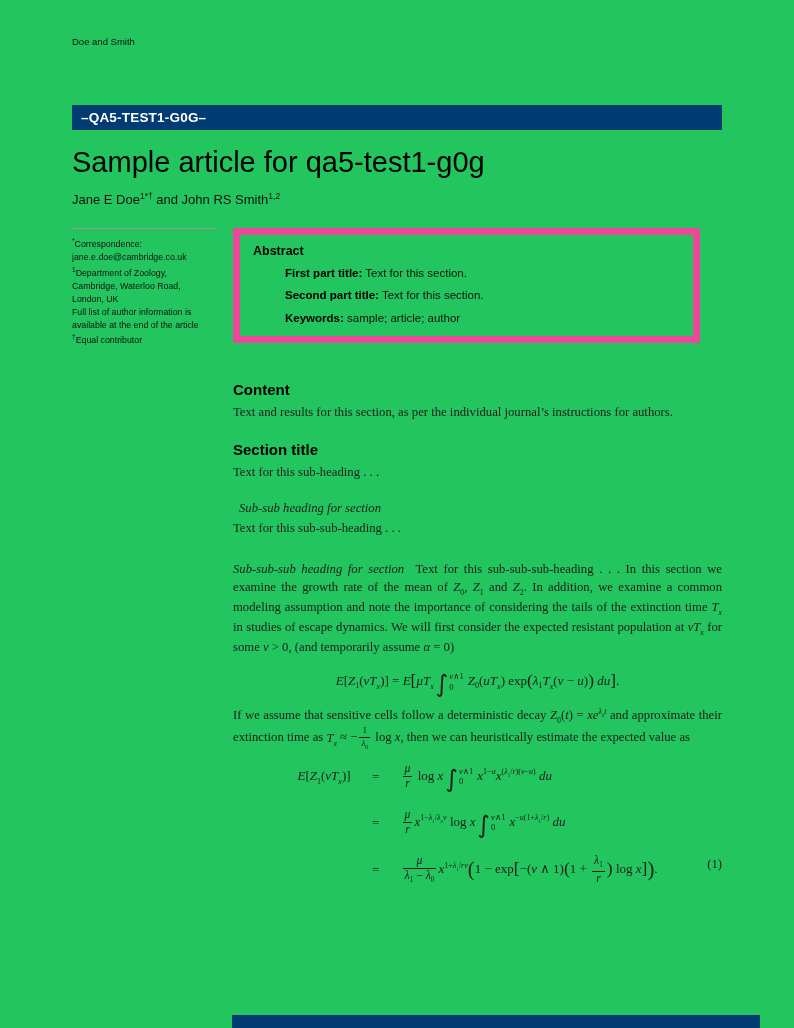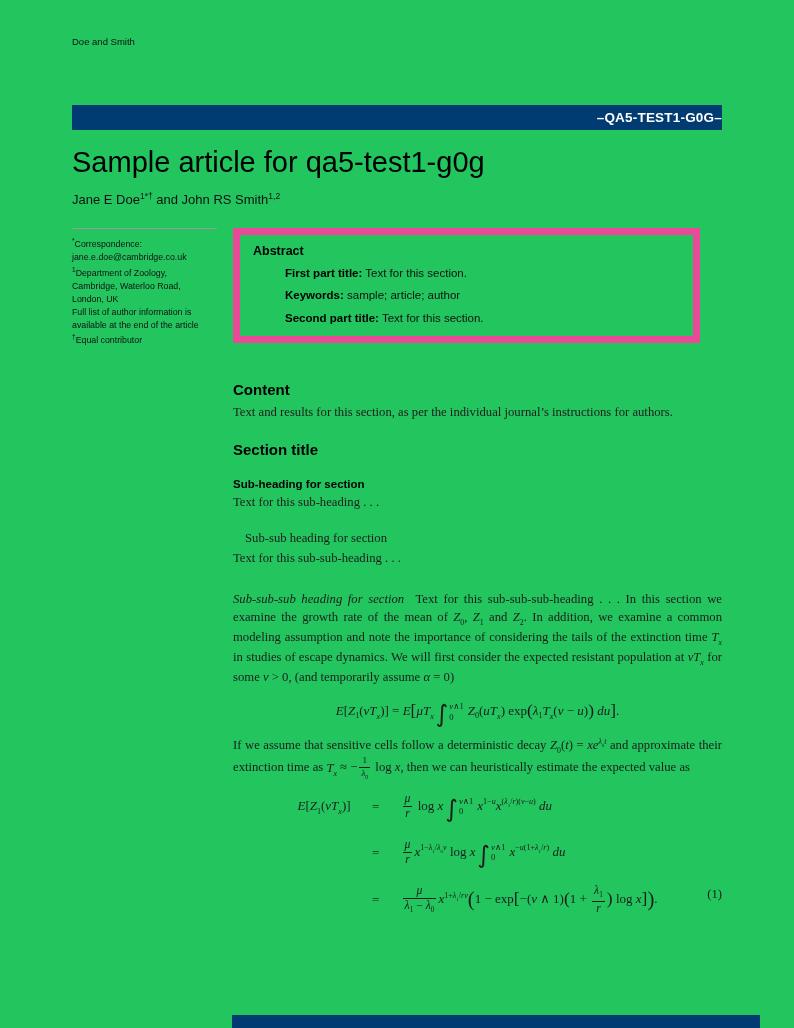--- a/index.html
+++ b/index.html
@@ -16,23 +16,22 @@
   .running-header{
     font-family:"Liberation Sans",sans-serif;
     font-size:9.5px;color:#111;
   }
   .banner{
     margin-top:58px;
     background:#003b71;color:#fff;
     height:25px;line-height:25px;
     font-family:"Liberation Sans",sans-serif;
     font-weight:700;font-size:13.5px;
-    box-sizing:border-box;
+    padding-left:9px;box-sizing:border-box;
     letter-spacing:.2px;
-    text-align:right;
   }
   .title{
     font-family:"Liberation Sans",sans-serif;
     font-weight:400;font-size:29px;color:#000;
     margin:16px 0 0 0;
   }
   .authors{
     font-family:"Liberation Sans",sans-serif;
     font-size:13px;margin-top:12px;color:#111;
   }
@@ -71,22 +70,22 @@
     font-weight:700;font-size:15px;color:#000;
     margin:0 0 5px 0;
   }
   .section-head.spaced{margin-top:20px;}
   .subheading{
     font-family:"Liberation Sans",sans-serif;
     font-weight:700;font-size:11.5px;color:#000;
     margin:20px 0 3px 0;
   }
   .subsubheading{
-    font-weight:400;font-size:12.7px;
-    margin:20px 0 3px 12px;color:#1c1c1c;
+    font-style:italic;font-weight:400;font-size:12.7px;
+    margin:20px 0 3px 6px;color:#1c1c1c;
   }
   .body-text{
     font-size:12.7px;line-height:1.45;
     margin:0;text-align:justify;
   }
   .runin{margin-top:22px;}
   .runin-head{font-style:italic;}
   .equation{
     text-align:center;font-size:13px;
     margin:14px 0 10px 0;
@@ -154,32 +153,31 @@
     <aside class="sidebar">
       <div class="sidebar-rule"></div>
       <div class="sidebar-text"><sup>*</sup>Correspondence:<br>jane.e.doe@cambridge.co.uk<br><sup>1</sup>Department of Zoology,<br>Cambridge, Waterloo Road,<br>London, UK<br>Full list of author information is<br>available at the end of the article<br><sup>†</sup>Equal contributor</div>
     </aside>
 
     <section class="content-col">
 
       <div class="abstract-box">
         <div class="abstract-heading">Abstract</div>
         <p class="abstract-item"><b>First part title:</b> <span>Text for this section.</span></p>
+        <p class="abstract-item"><b>Second part title:</b> <span>Text for this section.</span></p>
         <p class="abstract-item"><b>Keywords:</b> <span>sample; article; author</span></p>
-        <p class="abstract-item"><b>Second part title:</b> <span>Text for this section.</span></p>
       </div>
 
       <div class="main">
 
         <h2 class="section-head">Content</h2>
         <p class="body-text">Text and results for this section, as per the individual journal’s instructions for authors.</p>
 
         <h2 class="section-head spaced">Section title</h2>
 
-        <h3 class="subheading">Sub-heading for section</h3>
         <p class="body-text">Text for this sub-heading . . .</p>
 
         <h4 class="subsubheading">Sub-sub heading for section</h4>
         <p class="body-text">Text for this sub-sub-heading . . .</p>
 
         <p class="body-text runin"><i class="runin-head">Sub-sub-sub heading for section</i>&nbsp;&nbsp;<span>Text for this sub-sub-sub-heading . . . In this section we examine the growth rate of the mean of <i>Z</i><sub>0</sub>, <i>Z</i><sub>1</sub> and <i>Z</i><sub>2</sub>. In addition, we examine a common modeling assumption and note the importance of considering the tails of the extinction time <i>T<sub>x</sub></i> in studies of escape dynamics. We will first consider the expected resistant population at <i>vT<sub>x</sub></i> for some <i>v</i> &gt; 0, (and temporarily assume <i>α</i> = 0)</span></p>
 
         <div class="equation"><i>E</i>[<i>Z</i><sub>1</sub>(<i>vT<sub>x</sub></i>)] = <i>E</i><span class="bg">[</span><i>μT<sub>x</sub></i><span class="int">∫</span><span class="lim"><span class="hi"><i>v</i>∧1</span><span class="lo">0</span></span><i>Z</i><sub>0</sub>(<i>uT<sub>x</sub></i>) exp<span class="bg">(</span><i>λ</i><sub>1</sub><i>T<sub>x</sub></i>(<i>v</i> − <i>u</i>)<span class="bg">)</span> <i>du</i><span class="bg">]</span>.</div>
 
         <p class="body-text">If we assume that sensitive cells follow a deterministic decay <i>Z</i><sub>0</sub>(<i>t</i>) = <i>xe</i><sup><i>λ</i><sub>0</sub><i>t</i></sup> and approximate their extinction time as <i>T<sub>x</sub></i> ≈ −<span class="frac sm"><span class="num">1</span><span class="den"><i>λ</i><sub>0</sub></span></span> log <i>x</i>, then we can heuristically estimate the expected value as</p>

